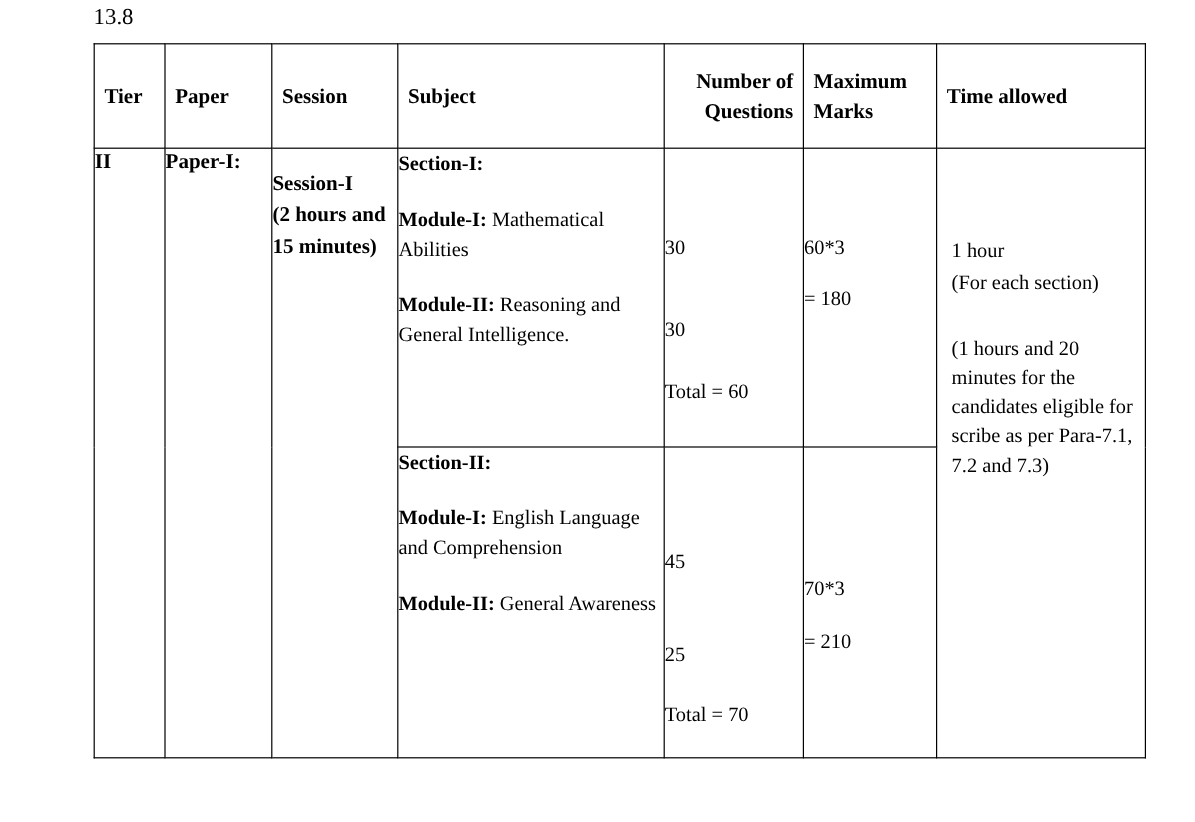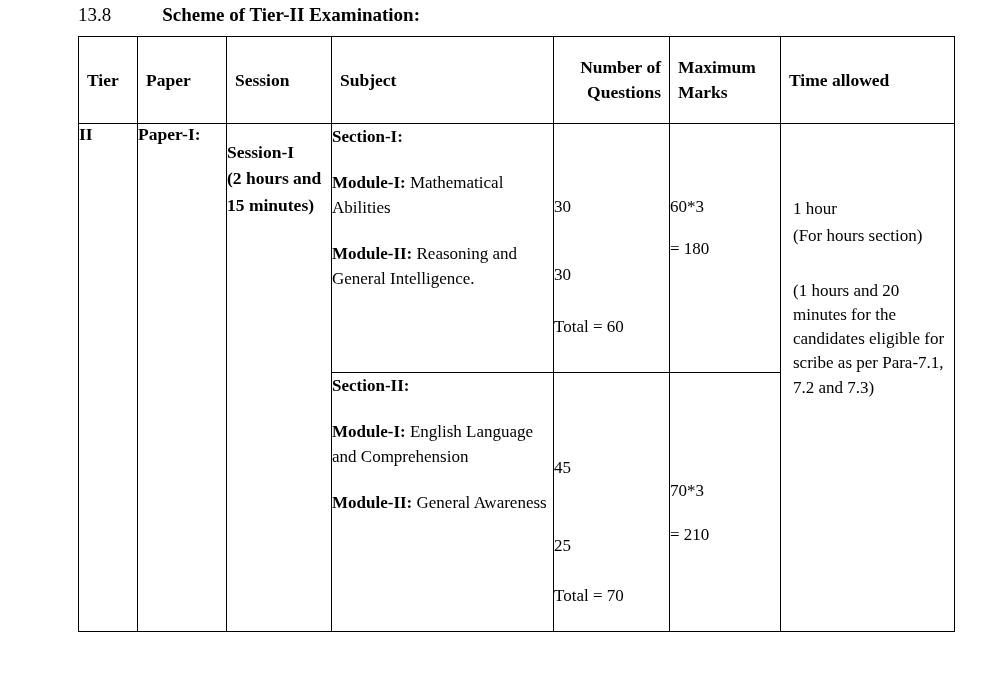--- a/index.html
+++ b/index.html
@@ -154,21 +154,20 @@
   .row-s1 td { height: 248px; }
   .row-s2 td { height: 258px; }
 </style>
 </head>
 <body>
 
 <div class="page">
 
   <div class="heading">
     <span class="num">13.8</span>
-    <span class="title">Scheme of Tier-II Examination:</span>
   </div>
 
   <table class="tbl">
     <colgroup>
       <col class="c-tier">
       <col class="c-paper">
       <col class="c-session">
       <col class="c-subject">
       <col class="c-numq">
       <col class="c-marks">
@@ -223,21 +222,21 @@
           <span class="n" style="top:193px">Total = 60</span>
         </td>
 
         <td class="cell-marks">
           <span class="m" style="top:73px">60*3</span>
           <span class="m" style="top:115px">= 180</span>
         </td>
 
         <td class="cell-time" rowspan="2">
           <span class="t" style="top:73px">1 hour</span>
-          <span class="t" style="top:100px">(For hours section)</span>
+          <span class="t" style="top:100px">(For each section)</span>
           <span class="t" style="top:155px">(1 hours and 20 minutes for the candidates eligible for scribe as per Para-7.1, 7.2 and 7.3)</span>
         </td>
       </tr>
 
       <tr class="row-s2">
         <td class="cell-subject">
           <div class="sec-title">Section-II:</div>
           <div class="mod">
             <b>Module-I:</b>
             <span>English Language and Comprehension</span>

